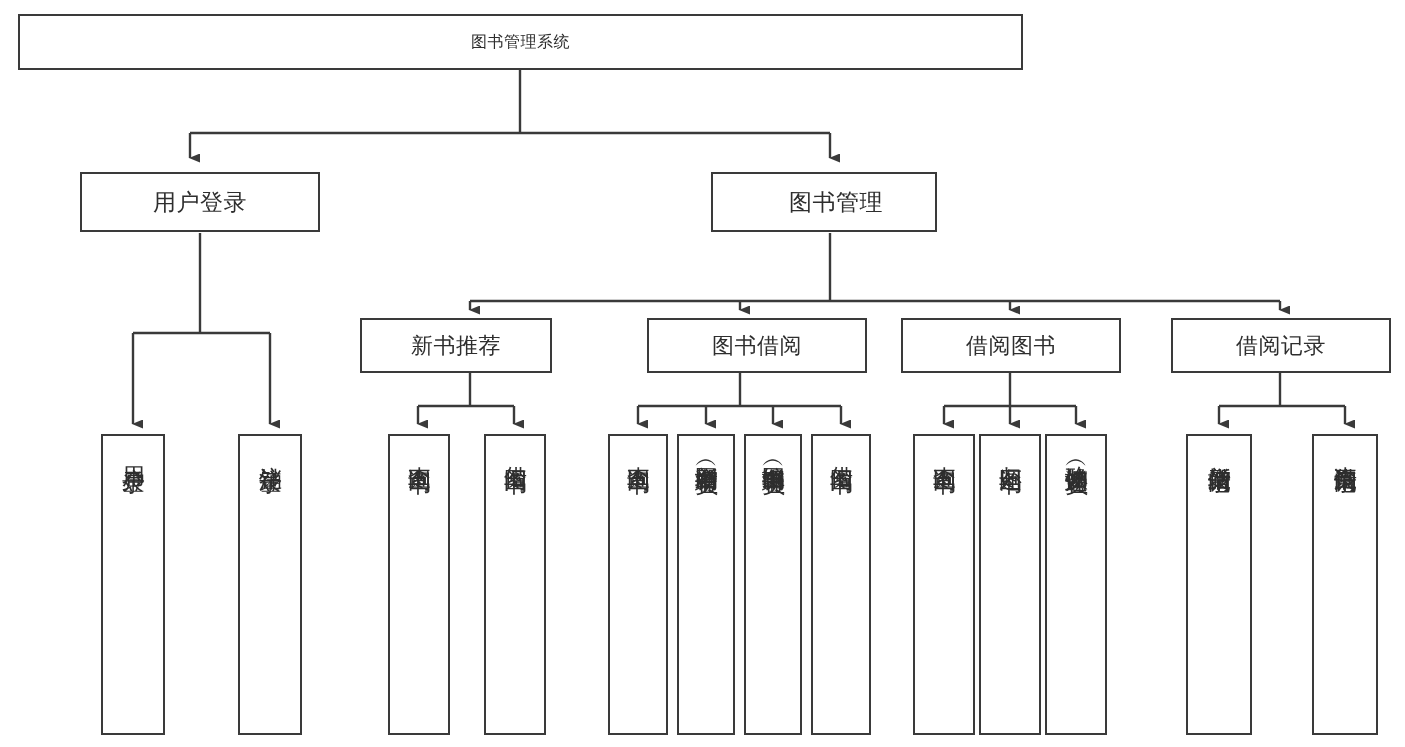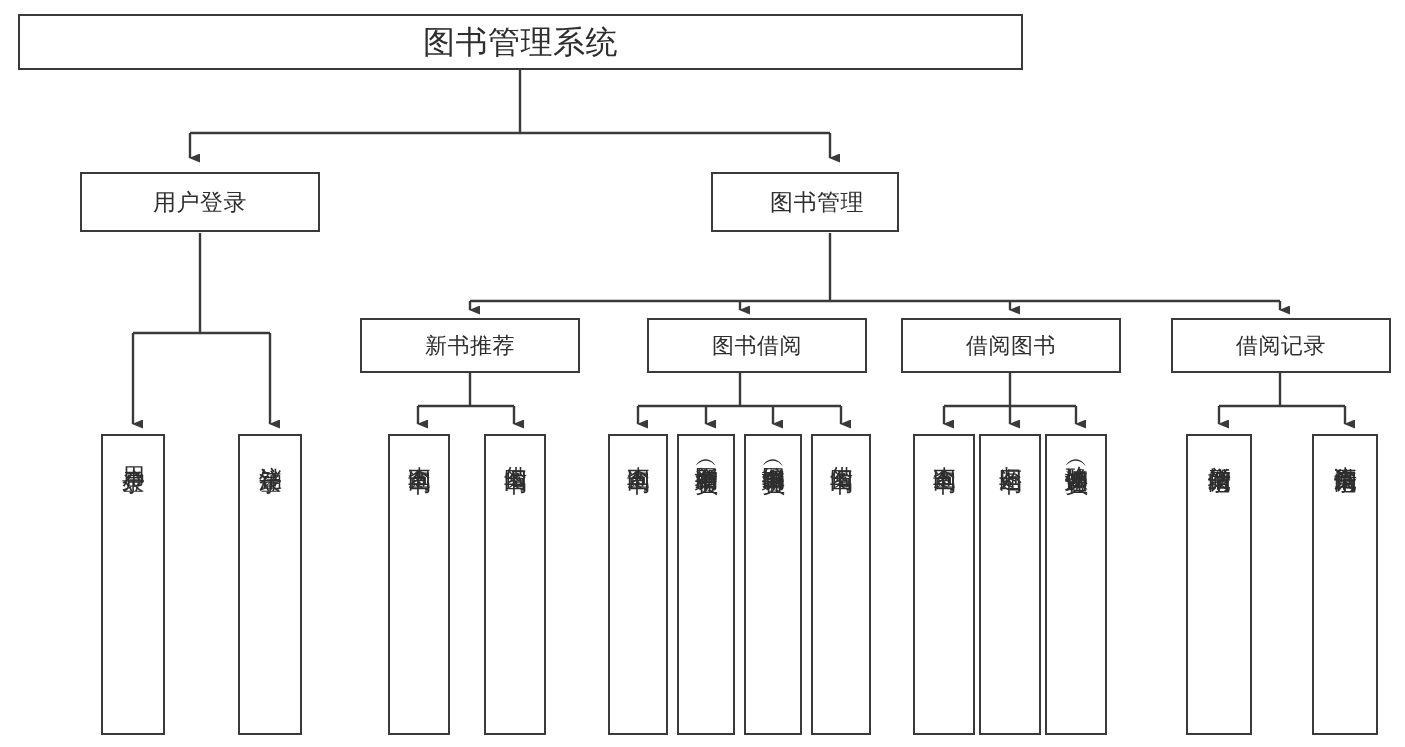--- a/index.html
+++ b/index.html
@@ -37,21 +37,21 @@
     justify-content: center;
     text-align: center;
     color: #2e2e2e;
     letter-spacing: 0.5px;
   }
   .node .label {
     display: block;
     line-height: 1.08;
   }
   .node-root {
-    font-size: 32px;
+    font-size: 16px;
   }
   .node-l1 {
     font-size: 23px;
   }
   .node-l2 {
     font-size: 22px;
   }
   .node-leaf {
     font-size: 23px;
     align-items: flex-start;
@@ -132,25 +132,25 @@
   </svg>
 
   <div class="node node-root" style="left:18px; top:14px; width:1005px; height:56px;">
     <span class="label">图书管理系统</span>
   </div>
 
   <div class="node node-l1" style="left:80px; top:172px; width:240px; height:60px;">
     <span class="label">用户登录</span>
   </div>
 
-  <div class="node node-l1" style="left:711px; top:172px; width:188px; height:60px;padding-left:24px;">
+  <div class="node node-l1" style="left:711px; top:172px; width:226px; height:60px;padding-left:24px;">
     <span class="label">图书管理</span>
   </div>
 
-  <div class="node node-l2" style="left:360px; top:318px; width:220px; height:55px;">
+  <div class="node node-l2" style="left:360px; top:318px; width:192px; height:55px;">
     <span class="label">新书推荐</span>
   </div>
 
   <div class="node node-l2" style="left:647px; top:318px; width:220px; height:55px;">
     <span class="label">图书借阅</span>
   </div>
 
   <div class="node node-l2" style="left:901px; top:318px; width:220px; height:55px;">
     <span class="label">借阅图书</span>
   </div>

